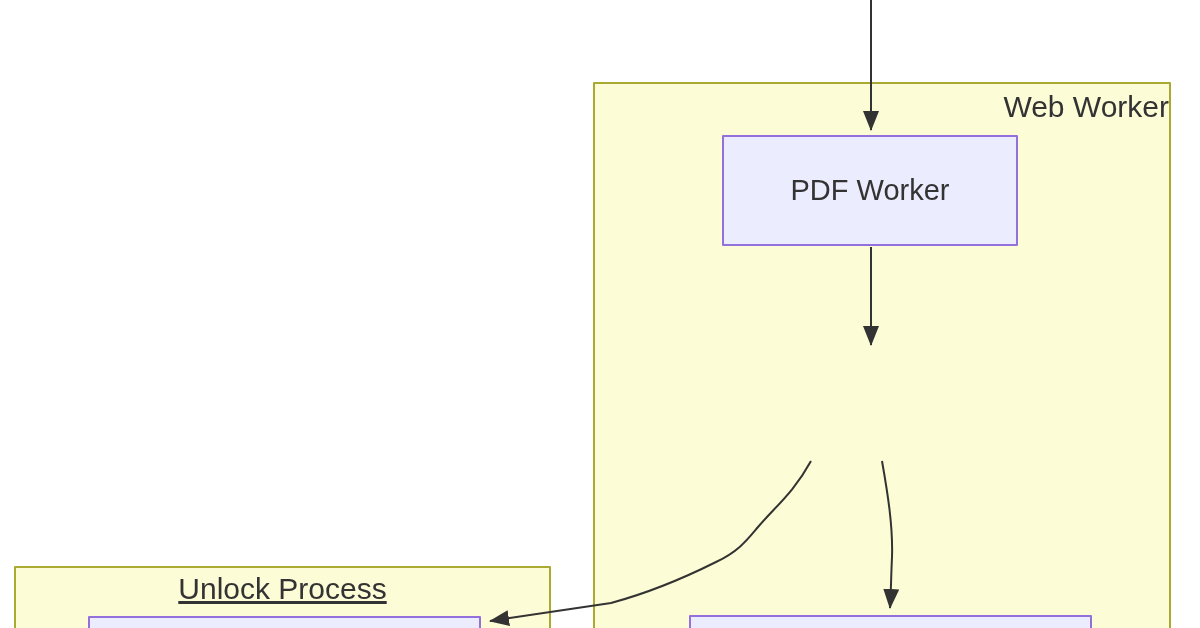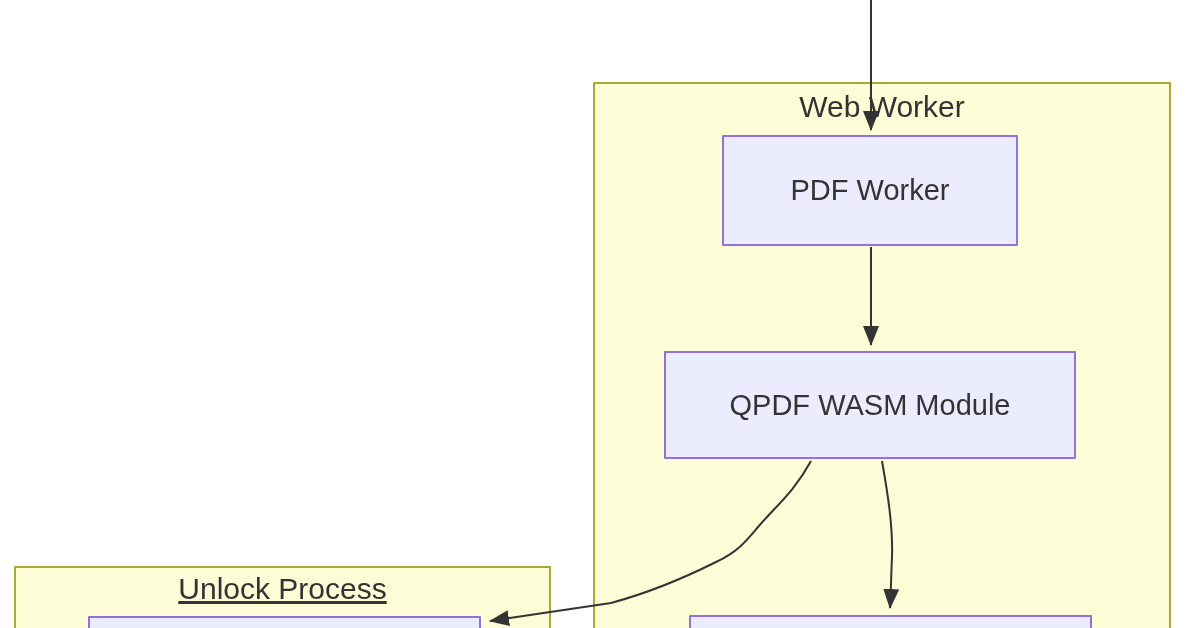--- a/index.html
+++ b/index.html
@@ -66,21 +66,21 @@
     stroke:var(--edge);
     stroke-width:2px;
   }
   .edge-layer .arrowhead-shape{
     fill:var(--edge);
     stroke:none;
   }
 
   
   #cluster-web-worker{left:593px; top:82px; width:578px; height:560px;}
-  #cluster-web-worker .cluster-title{top:6px;}
+  #cluster-web-worker .cluster-title{top:6px;text-align:right;}
   #cluster-unlock-process{left:14px; top:566px; width:537px; height:100px;}
   #cluster-unlock-process .cluster-title{top:4px;text-decoration:underline;}
   #node-pdf-worker{left:722px; top:135px; width:296px; height:111px; z-index:2;}
   #node-qpdf-wasm{left:664px; top:351px; width:412px; height:108px; z-index:2;}
   #node-unlock-partial{left:88px; top:616px; width:393px; height:70px; z-index:2;}
   #node-worker-partial{left:689px; top:615px; width:403px; height:70px; z-index:2;}
 </style>
 </head>
 <body>
 
@@ -91,23 +91,20 @@
   </div>
 
   <div class="cluster" id="cluster-unlock-process">
     <div class="cluster-title">Unlock Process</div>
   </div>
 
   <div class="node" id="node-pdf-worker">
     <span class="node-label">PDF Worker</span>
   </div>
 
-  <div class="node" id="node-qpdf-wasm">
-    <span class="node-label">QPDF WASM Module</span>
-  </div>
 
   <div class="node" id="node-unlock-partial">
     <span class="node-label"></span>
   </div>
 
   <div class="node" id="node-worker-partial">
     <span class="node-label"></span>
   </div>
 
   <svg class="edge-layer" viewBox="0 0 1200 628" xmlns="http://www.w3.org/2000/svg">

